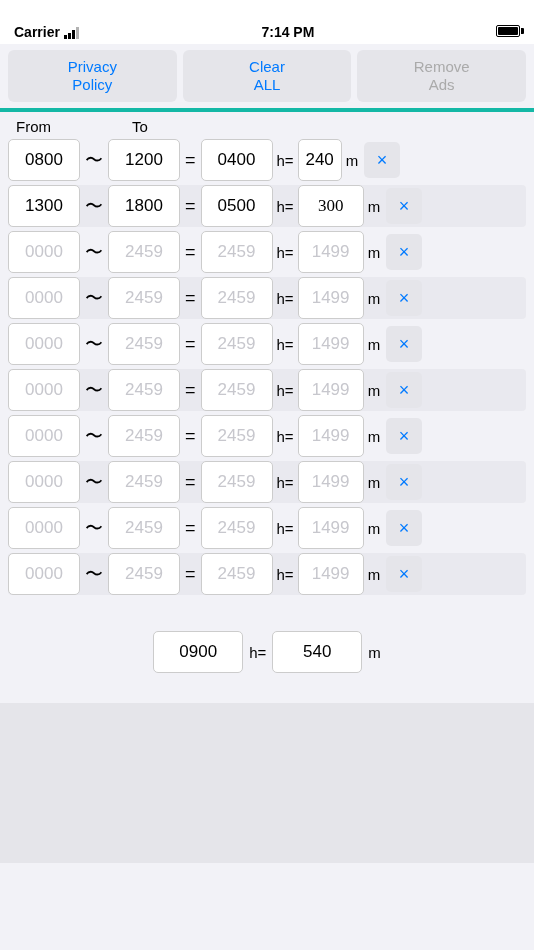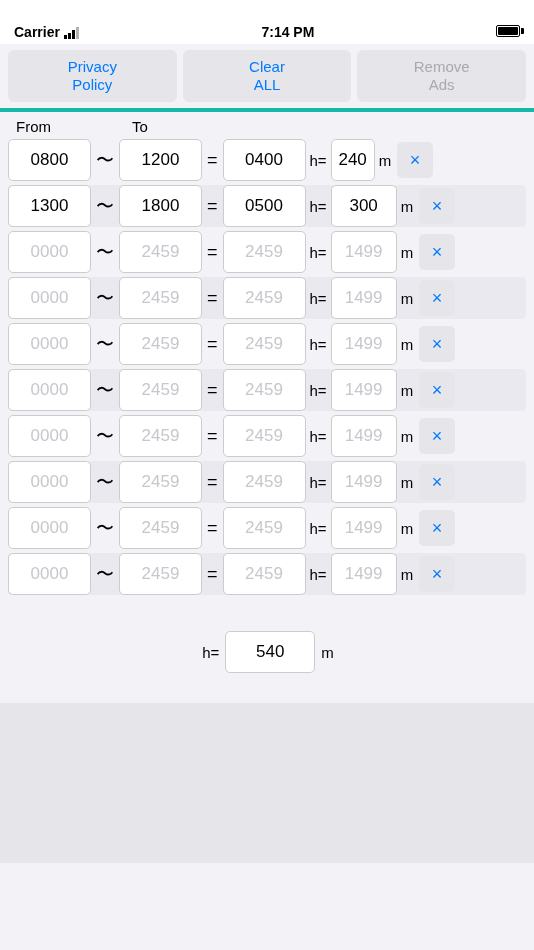--- a/index.html
+++ b/index.html
@@ -100,21 +100,21 @@
     }
 
     
     .time-row {
       display: flex;
       align-items: center;
       margin-bottom: 4px;
       gap: 2px;
     }
     .time-input {
-      width: 83px;
+      width: 72px;
       height: 42px;
       border: 1px solid #ccc;
       border-radius: 5px;
       background: #fff;
       text-align: center;
       font-size: 17px;
       color: #000;
       outline: none;
     }
     .time-input.placeholder-style {
@@ -231,21 +231,21 @@
     <span class="m-label">m</span>
     <button class="delete-btn">×</button>
   </div>
     <div class="time-row" style="background: rgb(233, 233, 239); border-radius: 4px;">
     <input type="text" class="time-input" value="1300" style="">
     <span class="tilde">〜</span>
     <input type="text" class="time-input" value="1800" style="">
     <span class="equals">=</span>
     <input type="text" class="time-input" value="0500" style="">
     <span class="h-label">h=</span>
-    <input type="text" class="time-input" style="width: 66px;" value="300">
+    <input type="text" class="time-input" style="width: 66px; font-family: Liberation Serif, serif;" value="300">
     <span class="m-label">m</span>
     <button class="delete-btn">×</button>
   </div>
     <div class="time-row">
     <input type="text" class="time-input placeholder-style" value="0000" style="color: rgb(199, 199, 205);">
     <span class="tilde">〜</span>
     <input type="text" class="time-input placeholder-style" value="2459" style="color: rgb(199, 199, 205);">
     <span class="equals">=</span>
     <input type="text" class="time-input placeholder-style" value="2459" style="color: rgb(199, 199, 205);">
     <span class="h-label">h=</span>
@@ -326,18 +326,19 @@
     <span class="equals">=</span>
     <input type="text" class="time-input placeholder-style" value="2459" style="color: rgb(199, 199, 205);">
     <span class="h-label">h=</span>
     <input type="text" class="time-input placeholder-style" style="width: 66px; color: rgb(199, 199, 205);" value="1499">
     <span class="m-label">m</span>
     <button class="delete-btn">×</button>
   </div>
   </div>
 
 <div class="summary-area">
+  <input type="text" class="summary-input" value="0900" style="">
   <span style="font-size:15px; color:#000; padding: 0 2px;">h=</span>
   <input type="text" class="summary-input" value="540" style="">
   <span class="summary-m">m</span>
 </div>
 
 <div class="bottom-area"></div>
 
 </body></html>

